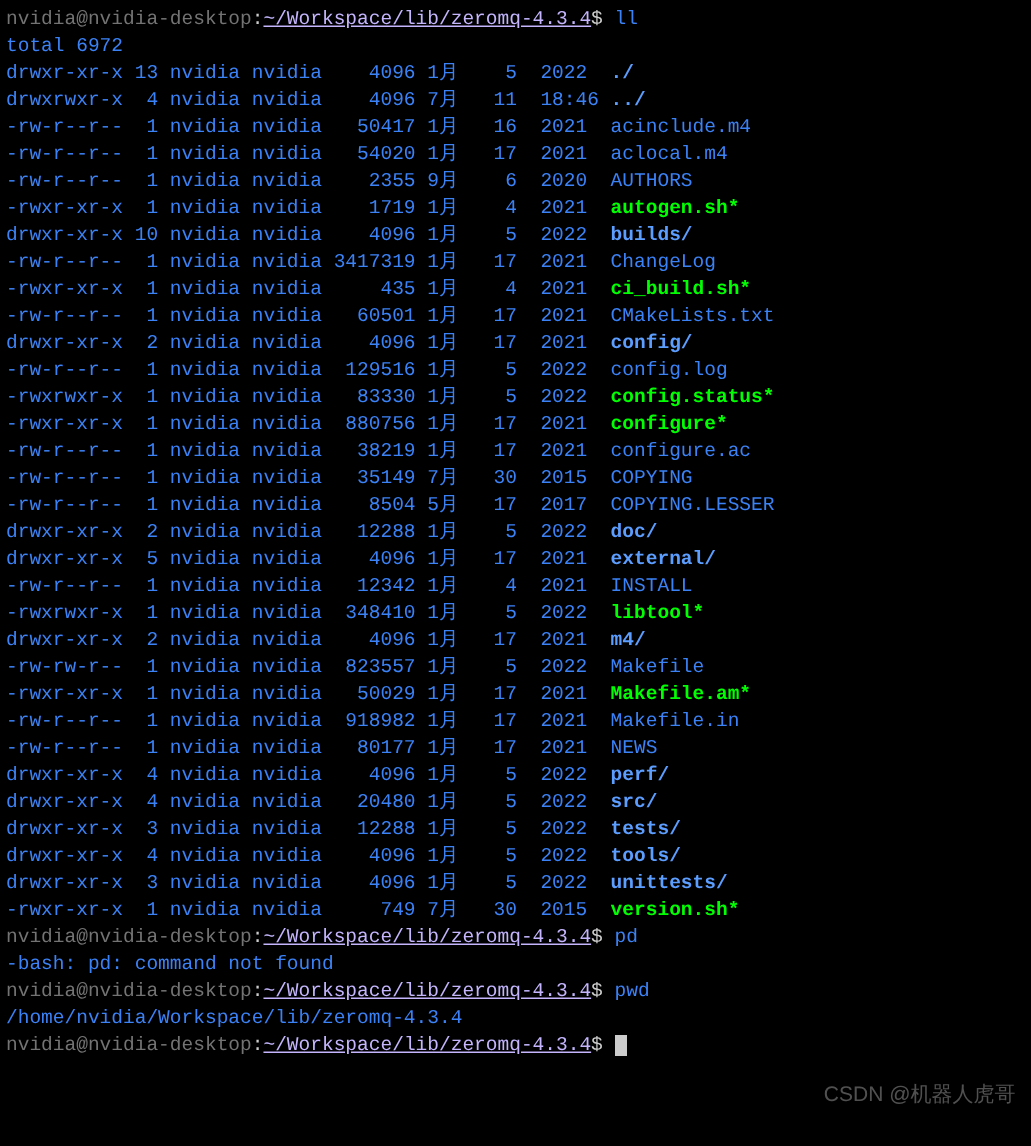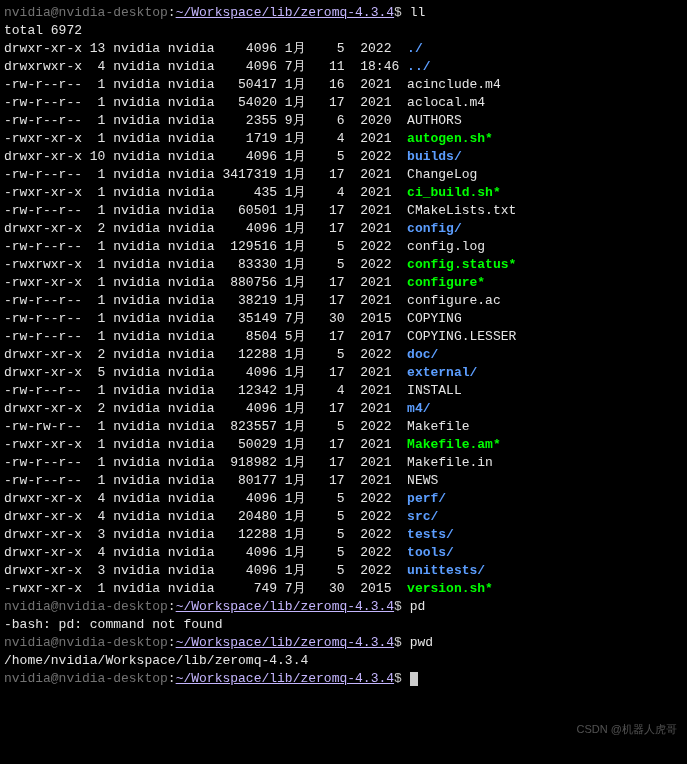--- a/index.html
+++ b/index.html
@@ -10,36 +10,36 @@
     font-family: "Consolas", "Courier New", monospace;
     font-size: 13px;
     line-height: 18px;
     width: 687px;
     box-sizing: border-box;
   }
   .line { white-space: pre; }
   .prompt-user { color: #737373; }
   .prompt-path { color: #c4b5fd; text-decoration: underline; }
   .prompt-sep { color: #ccc; }
-  .white { color: #e5e5e5; }
+  .white { color: #3b82f6; }
   .dir { color: #5c9eff; font-weight: bold; }
   .exec { color: #00ff00; font-weight: bold; }
   .cursor {
     display: inline-block;
     width: 8px;
     height: 14px;
     background: #ccc;
     vertical-align: middle;
   }
   .watermark {
     position: absolute;
     right: 10px;
     top: 720px;
     color: rgba(200,200,200,0.4);
-    font-size: 11px;
+    font-size: 14px;
     font-family: sans-serif;
   }
 </style>
 </head>
 <body>
 
 <div id="terminal">
     <div class="line"><span class="prompt-user">nvidia@nvidia-desktop</span><span class="prompt-sep">:</span><span class="prompt-path">~/Workspace/lib/zeromq-4.3.4</span><span class="prompt-sep">$ </span><span class="white">ll</span></div>
     <div class="line white">total 6972</div>
     <div class="line"><span class="white">drwxr-xr-x 13 nvidia nvidia    4096 1月    5  2022  </span><span class="dir">./</span></div>
@@ -55,20 +55,21 @@
     <div class="line"><span class="white">drwxr-xr-x  2 nvidia nvidia    4096 1月   17  2021  </span><span class="dir">config/</span></div>
     <div class="line"><span class="white">-rw-r--r--  1 nvidia nvidia  129516 1月    5  2022  </span><span class="white">config.log</span></div>
     <div class="line"><span class="white">-rwxrwxr-x  1 nvidia nvidia   83330 1月    5  2022  </span><span class="exec">config.status*</span></div>
     <div class="line"><span class="white">-rwxr-xr-x  1 nvidia nvidia  880756 1月   17  2021  </span><span class="exec">configure*</span></div>
     <div class="line"><span class="white">-rw-r--r--  1 nvidia nvidia   38219 1月   17  2021  </span><span class="white">configure.ac</span></div>
     <div class="line"><span class="white">-rw-r--r--  1 nvidia nvidia   35149 7月   30  2015  </span><span class="white">COPYING</span></div>
     <div class="line"><span class="white">-rw-r--r--  1 nvidia nvidia    8504 5月   17  2017  </span><span class="white">COPYING.LESSER</span></div>
     <div class="line"><span class="white">drwxr-xr-x  2 nvidia nvidia   12288 1月    5  2022  </span><span class="dir">doc/</span></div>
     <div class="line"><span class="white">drwxr-xr-x  5 nvidia nvidia    4096 1月   17  2021  </span><span class="dir">external/</span></div>
     <div class="line"><span class="white">-rw-r--r--  1 nvidia nvidia   12342 1月    4  2021  </span><span class="white">INSTALL</span></div>
+    <div class="line"><span class="white">-rwxrwxr-x  1 nvidia nvidia  348410 1月    5  2022  </span><span class="exec">libtool*</span></div>
     <div class="line"><span class="white">drwxr-xr-x  2 nvidia nvidia    4096 1月   17  2021  </span><span class="dir">m4/</span></div>
     <div class="line"><span class="white">-rw-rw-r--  1 nvidia nvidia  823557 1月    5  2022  </span><span class="white">Makefile</span></div>
     <div class="line"><span class="white">-rwxr-xr-x  1 nvidia nvidia   50029 1月   17  2021  </span><span class="exec">Makefile.am*</span></div>
     <div class="line"><span class="white">-rw-r--r--  1 nvidia nvidia  918982 1月   17  2021  </span><span class="white">Makefile.in</span></div>
     <div class="line"><span class="white">-rw-r--r--  1 nvidia nvidia   80177 1月   17  2021  </span><span class="white">NEWS</span></div>
     <div class="line"><span class="white">drwxr-xr-x  4 nvidia nvidia    4096 1月    5  2022  </span><span class="dir">perf/</span></div>
     <div class="line"><span class="white">drwxr-xr-x  4 nvidia nvidia   20480 1月    5  2022  </span><span class="dir">src/</span></div>
     <div class="line"><span class="white">drwxr-xr-x  3 nvidia nvidia   12288 1月    5  2022  </span><span class="dir">tests/</span></div>
     <div class="line"><span class="white">drwxr-xr-x  4 nvidia nvidia    4096 1月    5  2022  </span><span class="dir">tools/</span></div>
     <div class="line"><span class="white">drwxr-xr-x  3 nvidia nvidia    4096 1月    5  2022  </span><span class="dir">unittests/</span></div>

